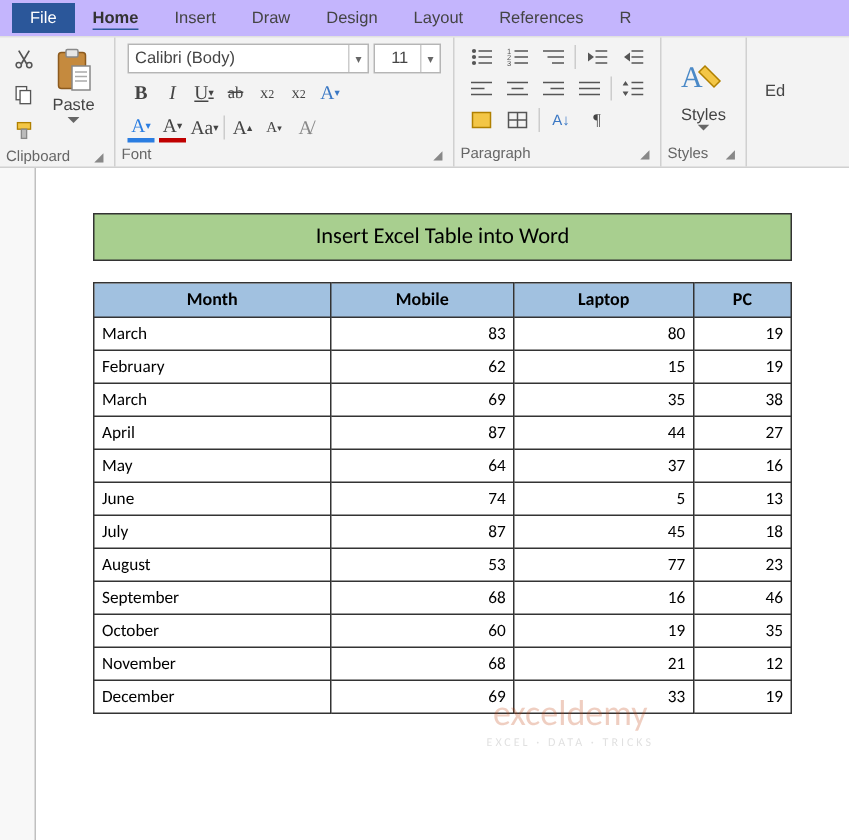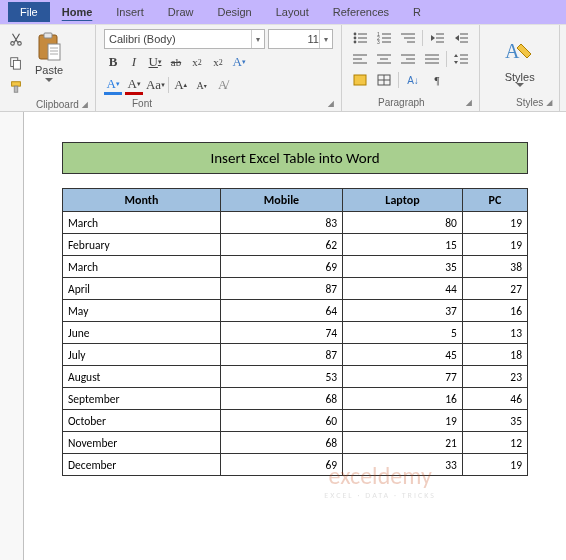--- a/index.html
+++ b/index.html
@@ -8,37 +8,37 @@
   
   .tabs { display: flex; align-items: center; height: 24px; background: #c4b5fd; border-bottom: 0; padding-left: 8px; gap: 0; }
   .tab { padding: 4px 12px; cursor: pointer; color: #444; user-select: none; }
   .tab.active { font-weight: 600; text-decoration: underline; text-decoration-color: #2b579a; text-underline-offset: 4px; color: #333; }
   .tab.file { background: #2b579a; color: #fff; }
   
   
   .ribbon { display: flex; height: 88px; background: #f3f3f3; border-top: 1px solid #e1e1e1; border-bottom: 1px solid #d0d0d0; }
   .group { border-right: 1px solid #d0d0d0; display: flex; flex-direction: column; padding: 2px 4px 0; }
   .group-body { flex: 1; display: flex; align-items: center; }
-  .group-label { height: 16px; display: flex; align-items: center; justify-content: center; font-size: 10px; color: #666; border-top: 0; padding-bottom: 2px; margin-left: 32px; }
+  .group-label { height: 16px; display: flex; align-items: center; justify-content: center; font-size: 10px; color: #666; border-top: 0; padding-bottom: 2px; }
   .launcher { font-size: 8px; color: #888; margin-left: auto; padding: 0 3px; }
   
   
   .clipboard .group-body { flex-direction: row; gap: 2px; padding: 2px; }
   .paste-btn { display: flex; flex-direction: column; align-items: center; width: 42px; gap: 2px; height: 62px; }
   .paste-icon { width: 26px; height: 30px; }
   .paste-label { font-size: 11px; }
   .clip-side { display: flex; flex-direction: column; gap: 4px; justify-content: center; }
   .small-icon-btn { width: 20px; height: 20px; display: flex; align-items: center; justify-content: center; }
   
   
   .font .group-body { flex-direction: column; align-items: flex-start; gap: 3px; padding: 2px 4px; }
   .font-row { display: flex; align-items: center; gap: 3px; }
   .combo { display: inline-flex; align-items: center; background: #fff; border: 1px solid #b5b5b5; height: 20px; }
   .combo-name { width: 146px; padding-left: 4px; text-align: left; }
-  .combo-size { width: 30px; padding-left: 3px; text-align: right; margin-left: 20px; }
+  .combo-size { width: 30px; padding-left: 3px; text-align: center; }
   .dd { width: 13px; text-align: center; color: #666; font-size: 8px; border-left: 1px solid #ccc; height: 100%; line-height: 20px; }
   .btn-letter { font-family: "Times New Roman", serif; min-width: 18px; height: 20px; display: inline-flex; align-items: center; justify-content: center; font-size: 13px; }
   .bold { font-weight: bold; }
   .italic { font-style: italic; }
   .under { text-decoration: underline; }
   .strike { text-decoration: line-through; font-size: 11px; }
   .sub { font-size: 11px; }
   .sup { font-size: 11px; }
   .row3 .btn-letter { font-size: 13px; }
   svg { display: block; }

